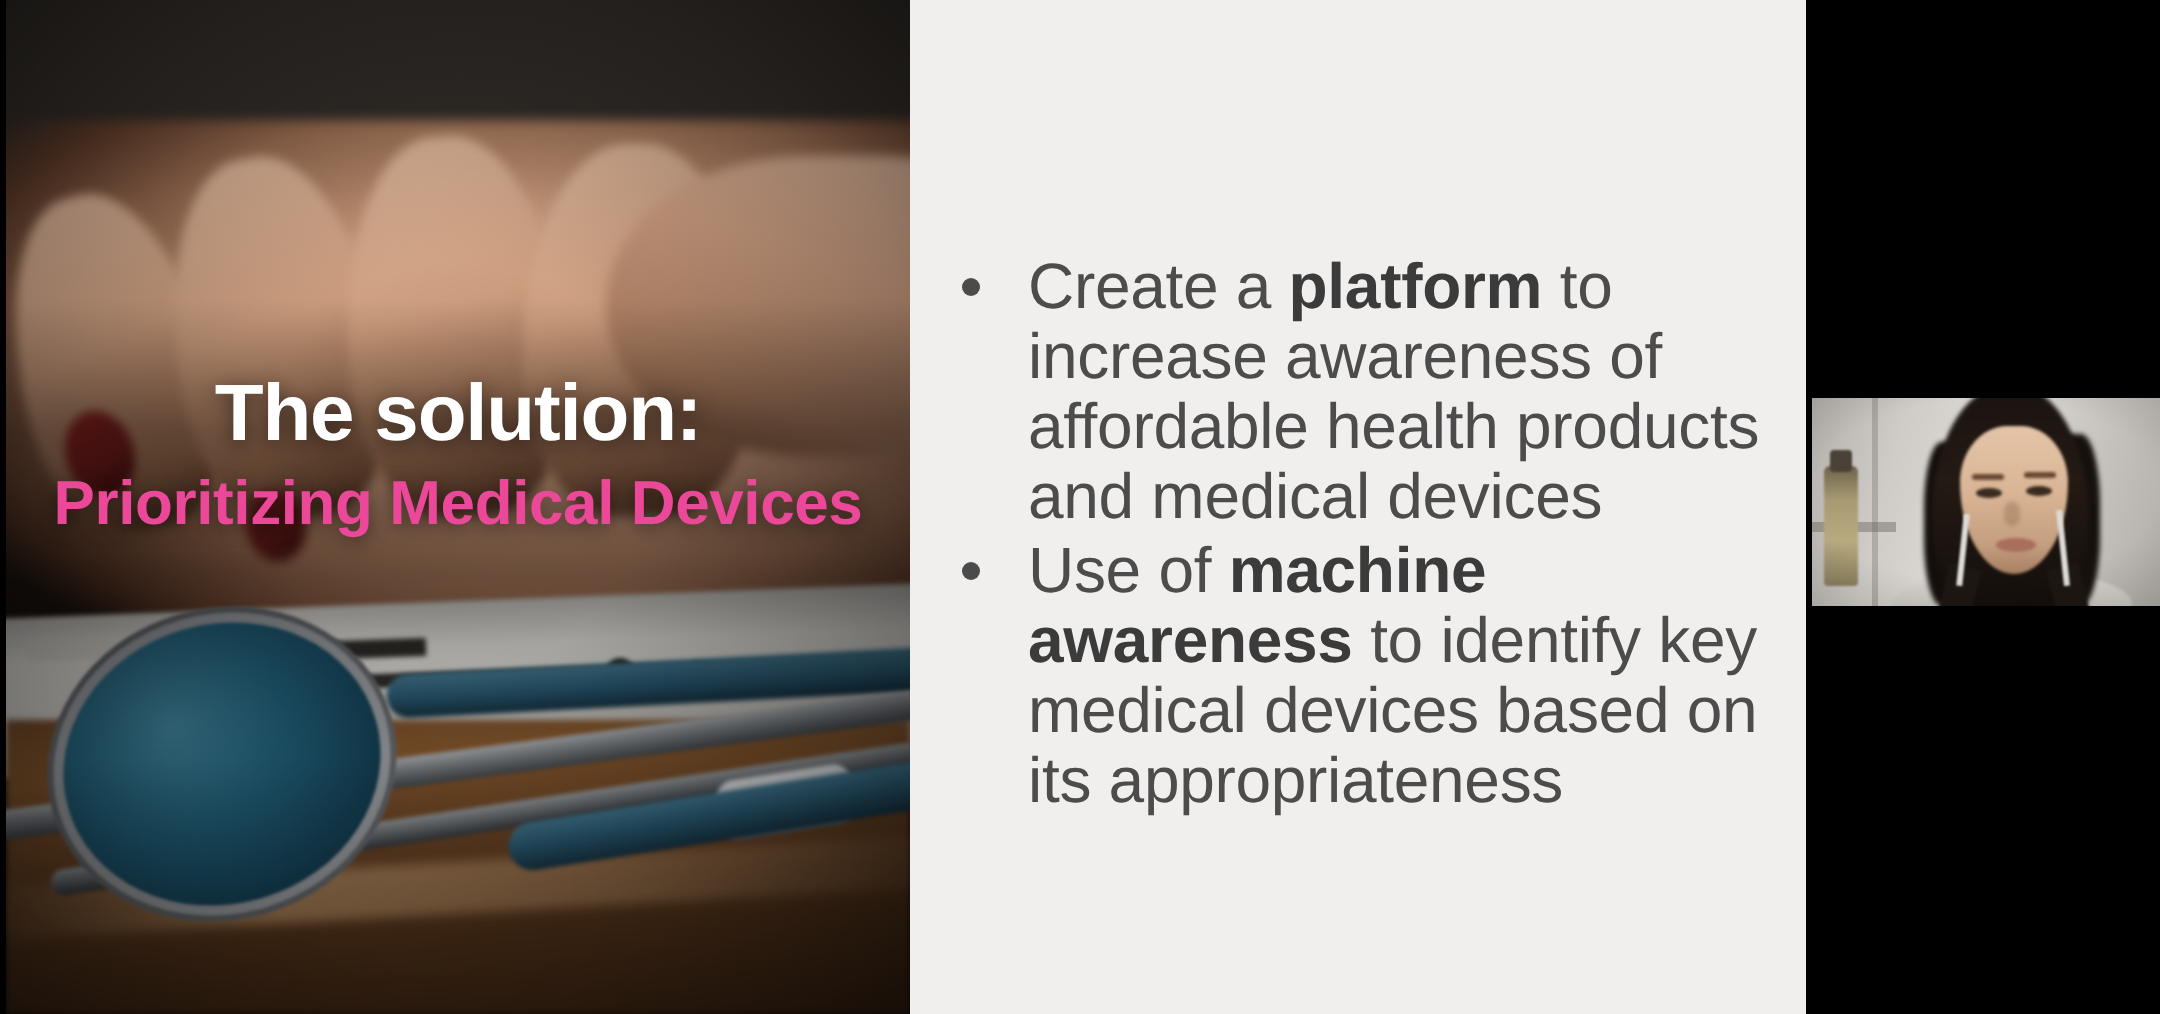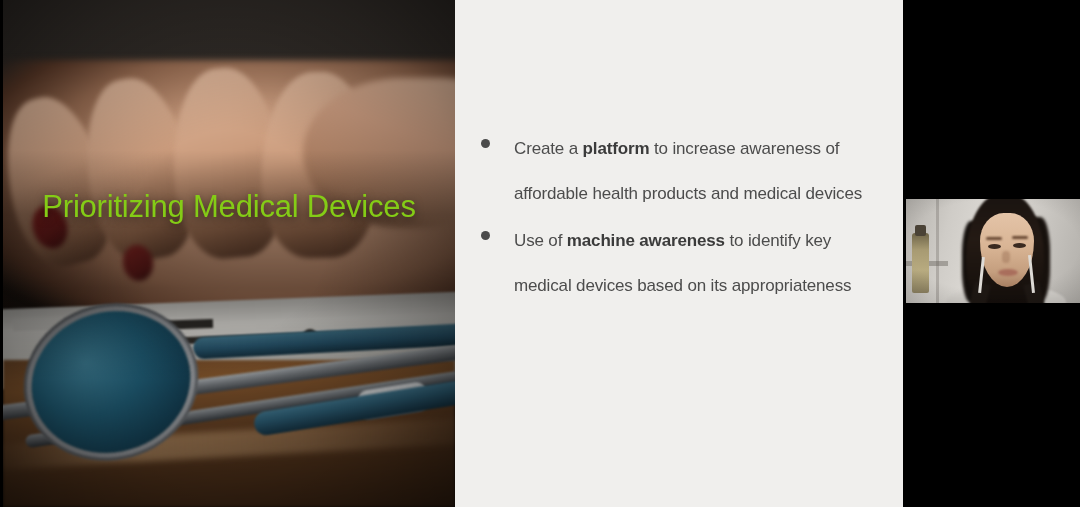--- a/index.html
+++ b/index.html
@@ -154,23 +154,23 @@
   }
   #slide-title-main {
     color:#ffffff;
     font-size:40px;
     font-weight:700;
     letter-spacing:-0.6px;
     line-height:1.12;
     text-shadow:0 2px 10px rgba(0,0,0,.55);
   }
   #slide-title-sub {
-    color:#84cc16;
+    color:#ec4899;
     font-size:31px;
-    font-weight:400;
+    font-weight:700;
     line-height:1.18;
     margin-top:4px;
     letter-spacing:-0.2px;
     text-shadow:0 2px 9px rgba(0,0,0,.5);
   }
 
   
   #slide-content {
     position:absolute;
     left:455px; top:0;
@@ -189,22 +189,22 @@
   }
   .bullet-dot {
     flex:0 0 auto;
     width:9px; height:9px;
     border-radius:50%;
     background:#4b4b4b;
     margin:13px 24px 0 4px;
   }
   .bullet-text {
     color:#4c4c4c;
-    font-size:17px;
-    line-height:45px;
+    font-size:32px;
+    line-height:35px;
     letter-spacing:-0.15px;
     font-weight:400;
   }
   .bullet-text b { font-weight:700; color:#3b3b3b; }
 
   
   #right-gutter {
     position:absolute;
     left:903px; top:0;
     width:177px; height:507px;
@@ -305,20 +305,21 @@
     <div class="photo-layer steth-blue-top"></div>
     <div class="photo-layer steth-tube"></div>
     <div class="photo-layer steth-tube2"></div>
     <div class="photo-layer steth-metal"></div>
     <div class="photo-layer steth-blue-arm"></div>
     <div class="photo-layer steth-bell"></div>
     <div class="photo-layer photo-scrim"></div>
     <div class="photo-layer photo-vignette"></div>
 
     <div id="slide-title-block">
+      <div id="slide-title-main">The solution:</div>
       <div id="slide-title-sub">Prioritizing Medical Devices</div>
     </div>
   </div>
 
   <div id="slide-content">
     <div id="bullet-list">
         <div class="bullet-item">
           <span class="bullet-dot"></span>
           <div class="bullet-text"><span>Create a </span><b>platform</b><span> to increase awareness of affordable health products and medical devices</span></div>
         </div>

